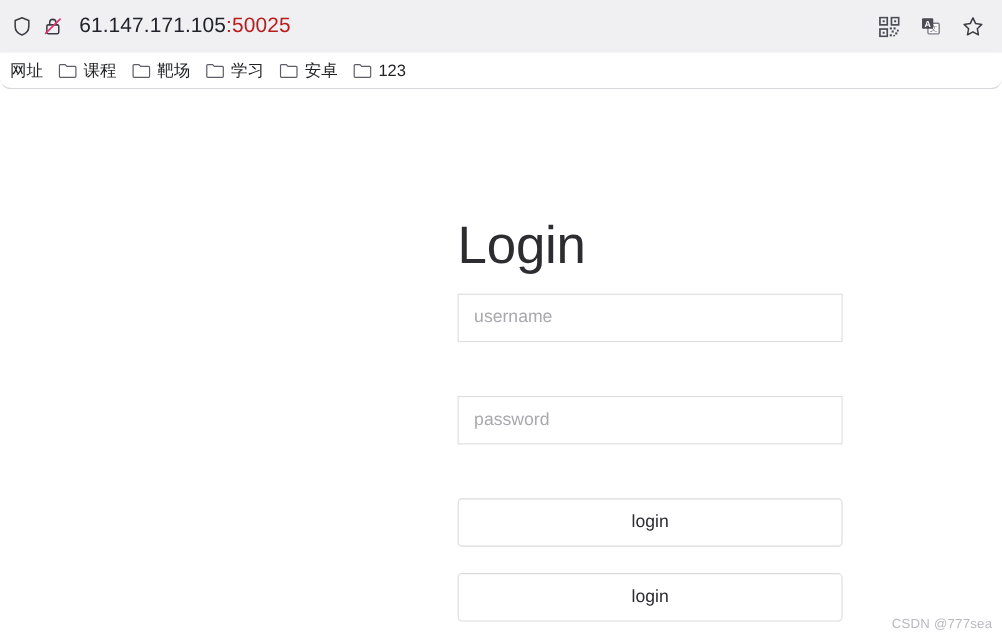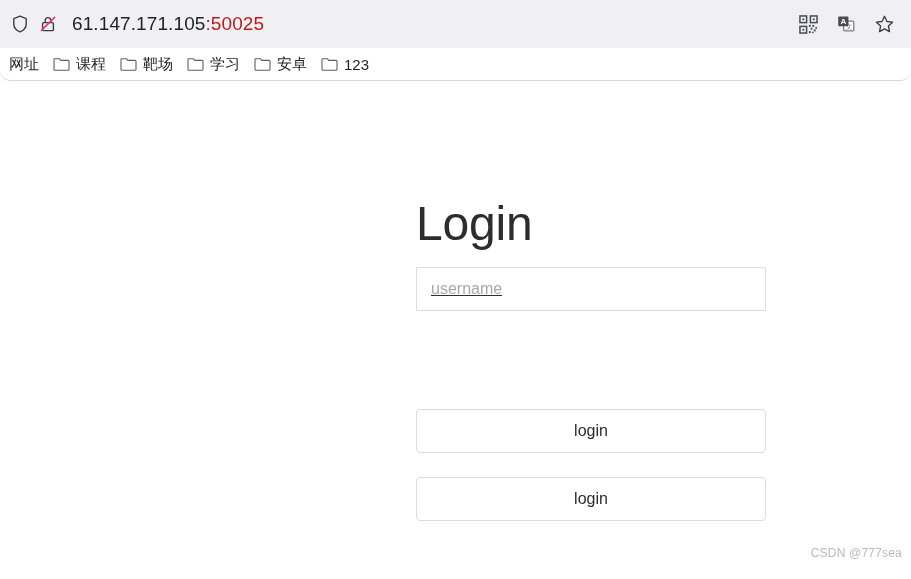--- a/index.html
+++ b/index.html
@@ -127,21 +127,20 @@
     height: 44px;
     margin: 0;
     padding: 7px 14px;
     border: 1px solid #dddde0;
     border-radius: 0;
     background: #ffffff;
     font-family: "Liberation Sans", sans-serif;
     font-size: 16px;
     color: #303036;
     outline: none;
-    text-decoration: underline;
   }
   .text-input::placeholder {
     color: #a8a8ae;
     opacity: 1;
   }
 
   .gap-after-username { height: 49px; }
   .gap-after-password { height: 49px; }
   .gap-between-buttons { height: 24px; }
 
@@ -158,21 +157,21 @@
     font-family: "Liberation Sans", sans-serif;
     font-size: 16px;
     color: #2b2b31;
     text-align: center;
     cursor: pointer;
   }
 
   #watermark {
     position: absolute;
     right: 9px;
-    bottom: 18px;
+    bottom: 4px;
     font-size: 12px;
     color: #b9b9be;
     letter-spacing: 0.2px;
     user-select: none;
   }
 </style>
 </head>
 <body>
 
 <div id="browser-chrome">
@@ -295,20 +294,21 @@
 <div id="page">
 
   <div id="login-form">
 
     <h1 id="login-title">Login</h1>
 
     <input class="text-input" type="text" placeholder="username" style="">
 
     <div class="gap-after-username"></div>
 
+    <input class="text-input" type="password" placeholder="password" style="">
 
     <div class="gap-after-password"></div>
 
     <button class="form-button">login</button>
 
     <div class="gap-between-buttons"></div>
 
     <button class="form-button">login</button>
 
   </div>

